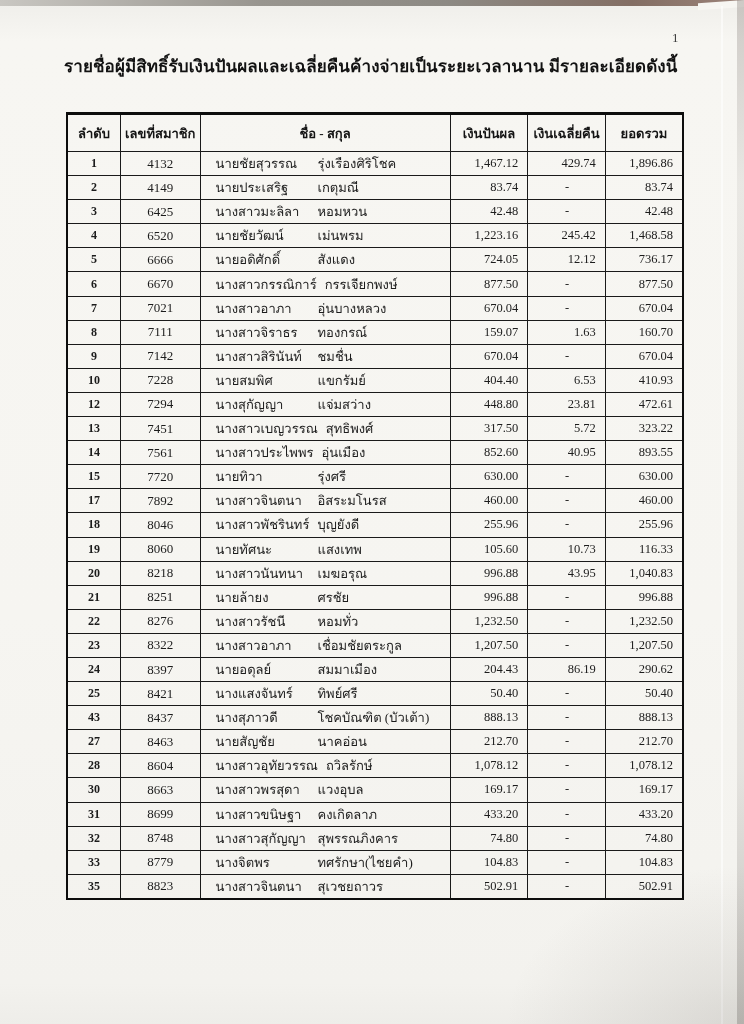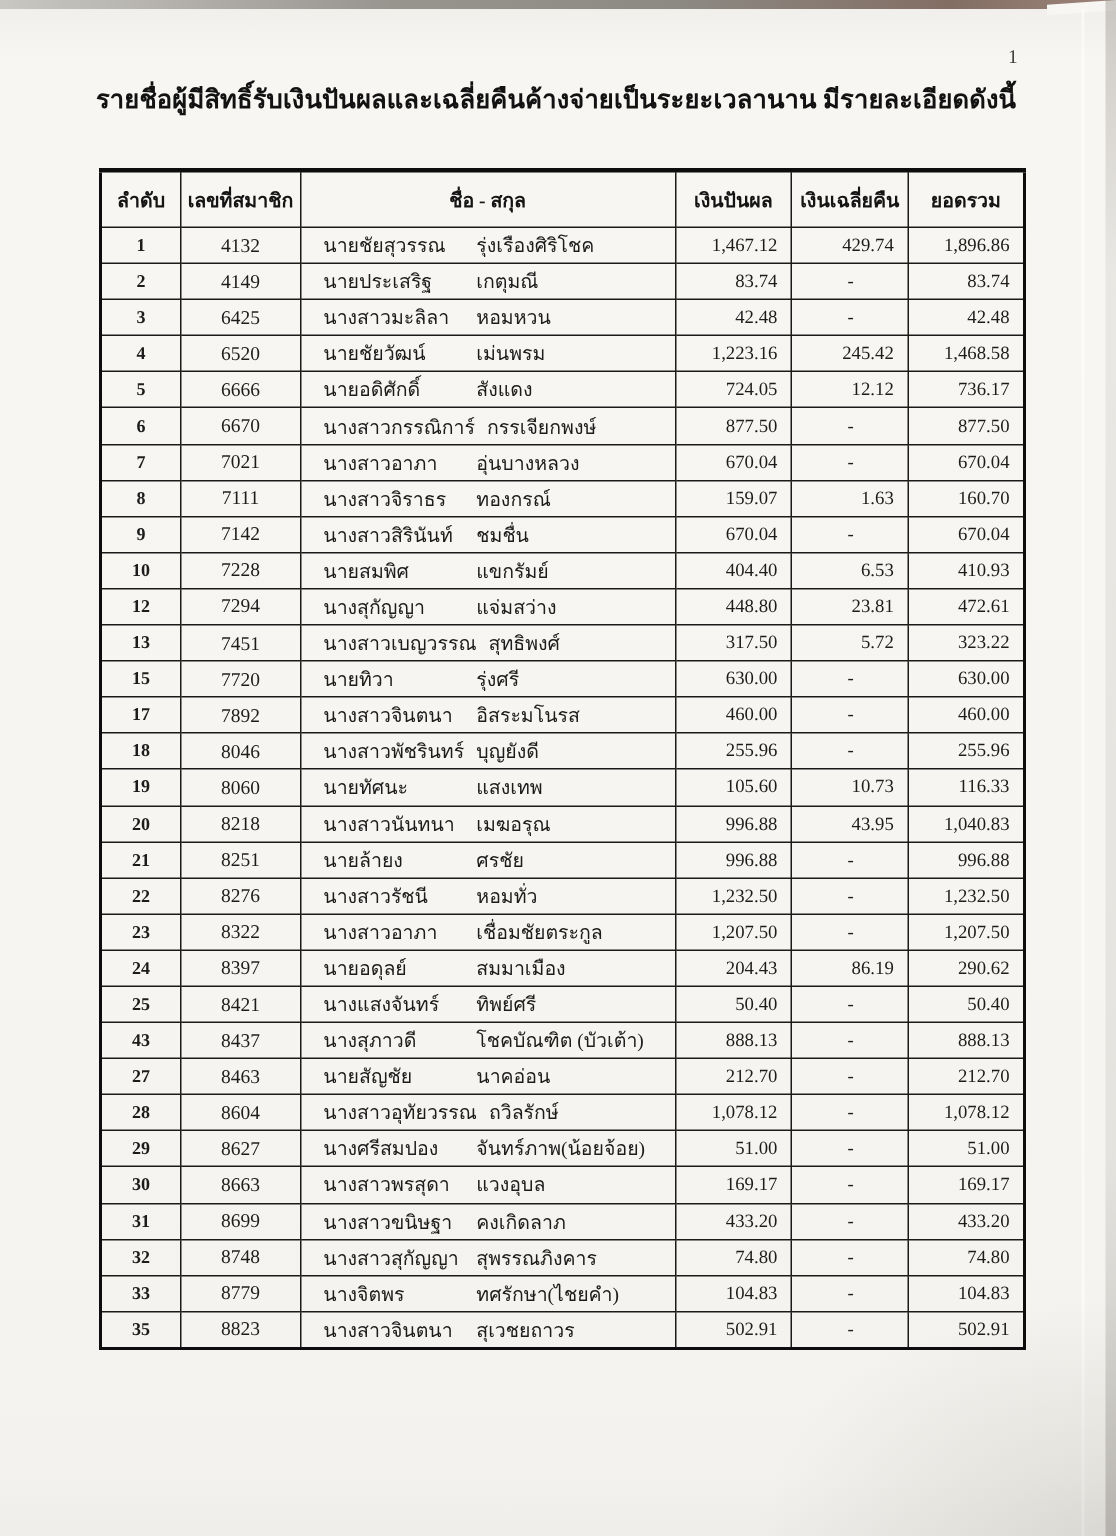--- a/index.html
+++ b/index.html
@@ -233,20 +233,30 @@
     <td class="c-no">13</td>
     <td class="c-id">7451</td>
     <td class="c-name">
       <span class="fname">นางสาวเบญวรรณ</span><span class="lname">สุทธิพงศ์</span>
     </td>
     <td class="c-div">317.50</td>
     <td class="c-reb">5.72</td>
     <td class="c-tot">323.22</td>
   </tr>
 
+  <tr>
+    <td class="c-no">14</td>
+    <td class="c-id">7561</td>
+    <td class="c-name">
+      <span class="fname">นางสาวประไพพร</span><span class="lname">อุ่นเมือง</span>
+    </td>
+    <td class="c-div">852.60</td>
+    <td class="c-reb">40.95</td>
+    <td class="c-tot">893.55</td>
+  </tr>
 
   <tr>
     <td class="c-no">15</td>
     <td class="c-id">7720</td>
     <td class="c-name">
       <span class="fname">นายทิวา</span><span class="lname">รุ่งศรี</span>
     </td>
     <td class="c-div">630.00</td>
     <td class="c-reb dash">-</td>
     <td class="c-tot">630.00</td>
@@ -378,30 +388,20 @@
     <td class="c-no">28</td>
     <td class="c-id">8604</td>
     <td class="c-name">
       <span class="fname">นางสาวอุทัยวรรณ</span><span class="lname">ถวิลรักษ์</span>
     </td>
     <td class="c-div">1,078.12</td>
     <td class="c-reb dash">-</td>
     <td class="c-tot">1,078.12</td>
   </tr>
 
-  <tr>
-    <td class="c-no">29</td>
-    <td class="c-id">8627</td>
-    <td class="c-name">
-      <span class="fname">นางศรีสมปอง</span><span class="lname">จันทร์ภาพ(น้อยจ้อย)</span>
-    </td>
-    <td class="c-div">51.00</td>
-    <td class="c-reb dash">-</td>
-    <td class="c-tot">51.00</td>
-  </tr>
 
   <tr>
     <td class="c-no">30</td>
     <td class="c-id">8663</td>
     <td class="c-name">
       <span class="fname">นางสาวพรสุดา</span><span class="lname">แวงอุบล</span>
     </td>
     <td class="c-div">169.17</td>
     <td class="c-reb dash">-</td>
     <td class="c-tot">169.17</td>

